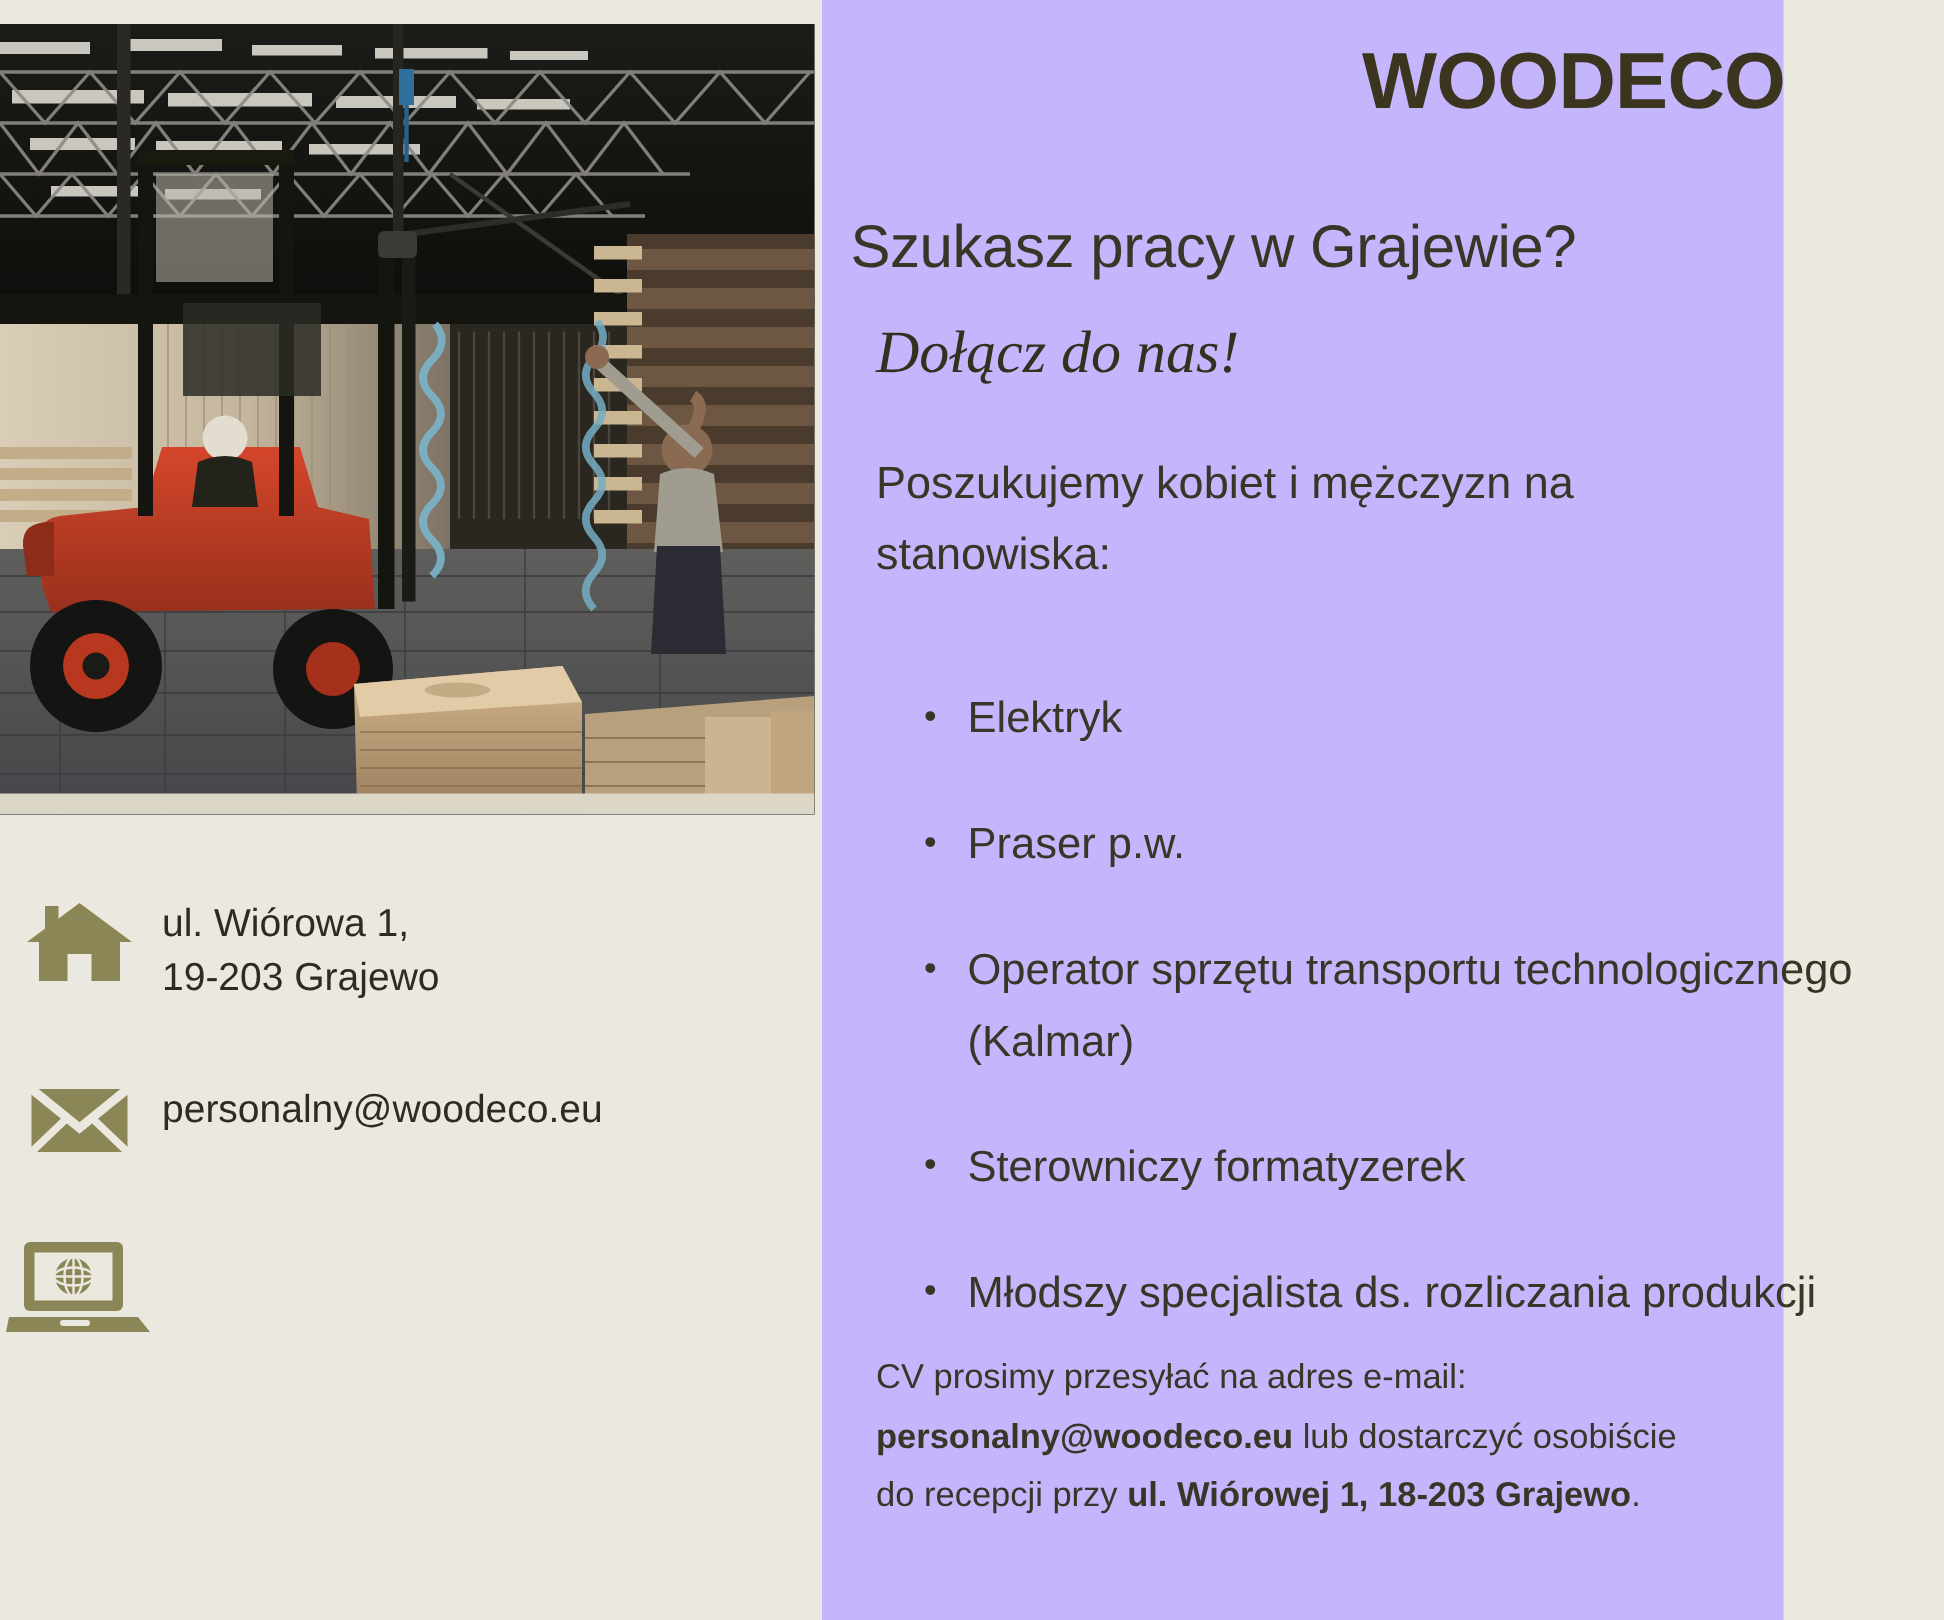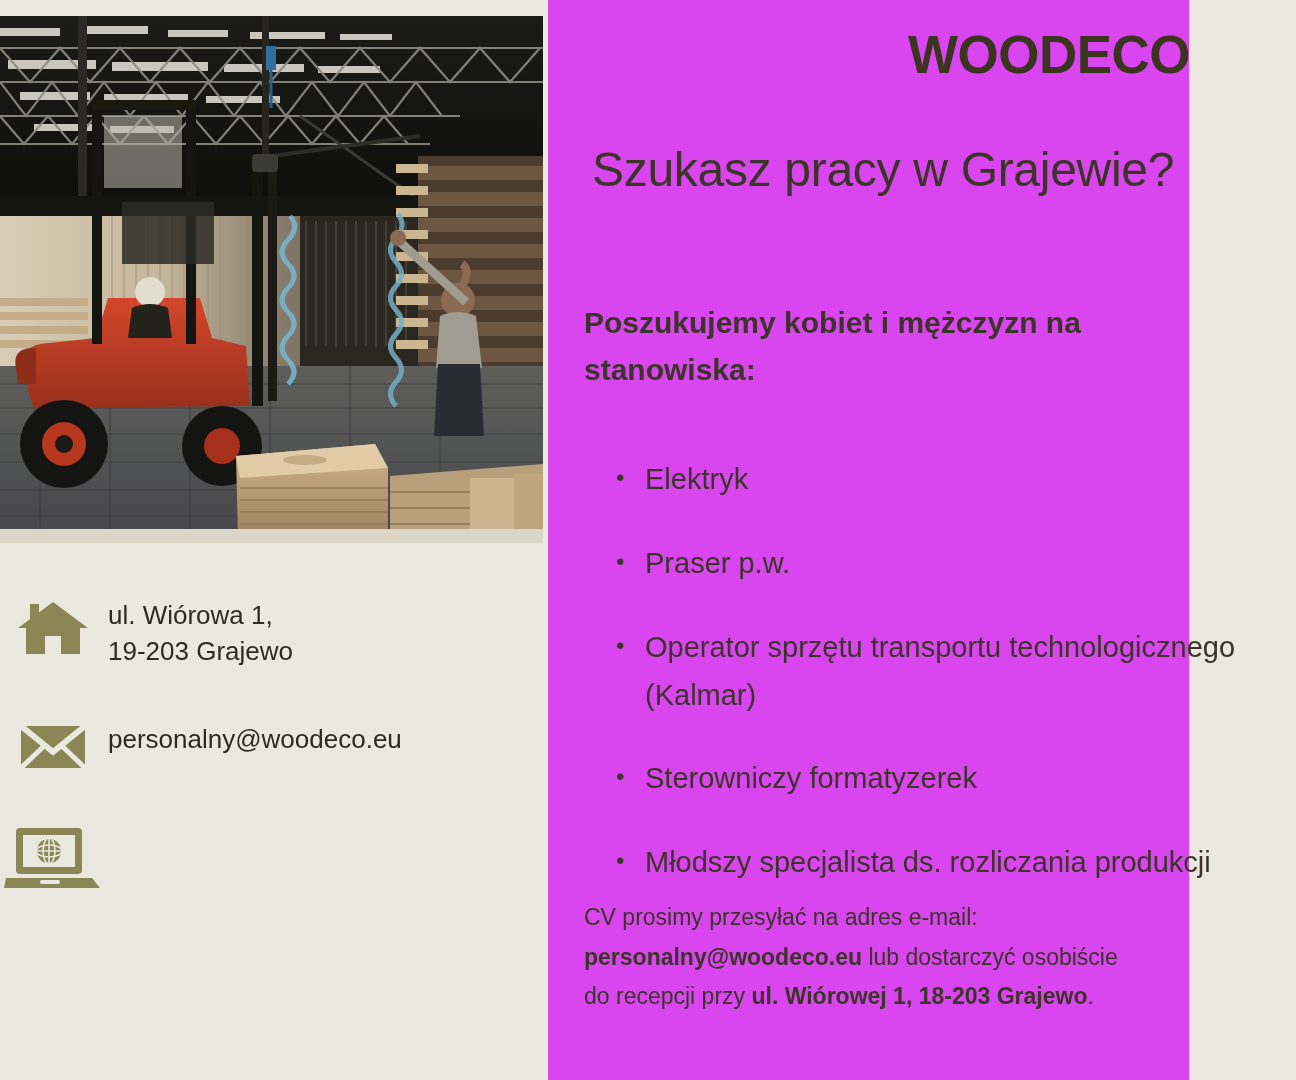--- a/index.html
+++ b/index.html
@@ -12,42 +12,42 @@
   .poster { position:relative; width:1296px; height:1080px; }
 
   
   .left-col { position:absolute; left:0; top:0; width:548px; height:1080px; background:#ebe8df;margin-top:16px; }
 
   
   .photo { position:absolute; left:0; top:0; width:543px; height:527px; overflow:hidden; background:#0b0b0a; }
   .photo svg { display:block; width:543px; height:527px; }
 
   
-  .right-col { position:absolute; left:548px; top:0; width:641px; height:1080px; background:#d946ef; }
+  .right-col { position:absolute; left:548px; top:0; width:641px; height:1080px; background:#c4b5fd; }
 
   
   .logo {
     position:absolute; left:360px; top:28px;
     font-size:53px; font-weight:bold; letter-spacing:-0.5px;
     color:#3b3520; line-height:1;
   }
 
   
   .h-main {
-    position:absolute; left:44px; top:142px; width:690px;
-    font-size:48px; color:#3a3526; line-height:1.15; letter-spacing:-0.3px;
+    position:absolute; left:19px; top:142px; width:690px;
+    font-size:40px; color:#3a3526; line-height:1.15; letter-spacing:-0.3px;
   }
   .h-sub {
     position:absolute; left:36px; top:212px; width:690px;
     font-family:"Liberation Serif", serif;
     font-style:italic; font-size:40px; color:#34301f; line-height:1.15;
   }
   .lead {
     position:absolute; left:36px; top:300px; width:560px;
-    font-size:30px; color:#3a3526; line-height:1.55;font-weight:bold;
+    font-size:30px; color:#3a3526; line-height:1.55;
   }
 
   
   .jobs { position:absolute; left:62px; top:420px; width:640px; list-style:none; }
   .jobs li {
     position:relative; padding-left:35px;
     font-size:29px; color:#3a3526; line-height:1.65; margin-bottom:2px;margin-top:36px;
   }
   .jobs li::before {
     content:"\2022"; position:absolute; left:6px; top:0;
@@ -289,20 +289,21 @@
       </div>
 
     </div>
   </div>
 
   <div class="right-col">
 
     <div class="logo">WOODECO</div>
 
     <div class="h-main">Szukasz pracy w Grajewie?</div>
+    <div class="h-sub">Dołącz do nas!</div>
     <div class="lead">Poszukujemy kobiet i mężczyzn na stanowiska:</div>
 
     <ul class="jobs">
       <li>Elektryk</li>
       <li>Praser p.w.</li>
       <li>Operator sprzętu transportu technologicznego (Kalmar)</li>
       <li>Sterowniczy formatyzerek</li>
       <li>Młodszy specjalista ds. rozliczania produkcji</li>
     </ul>
 

